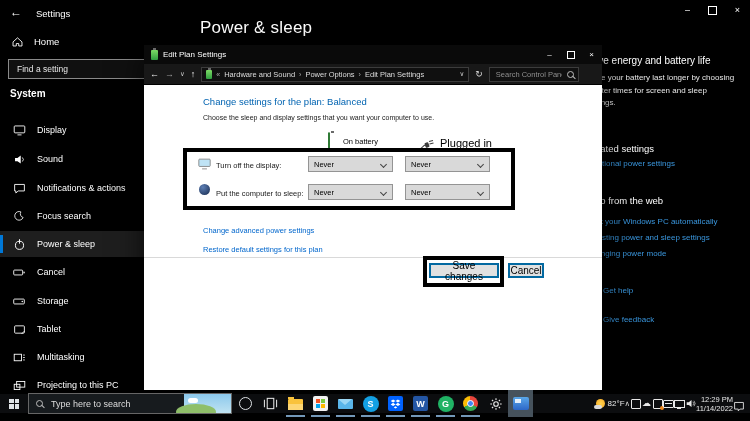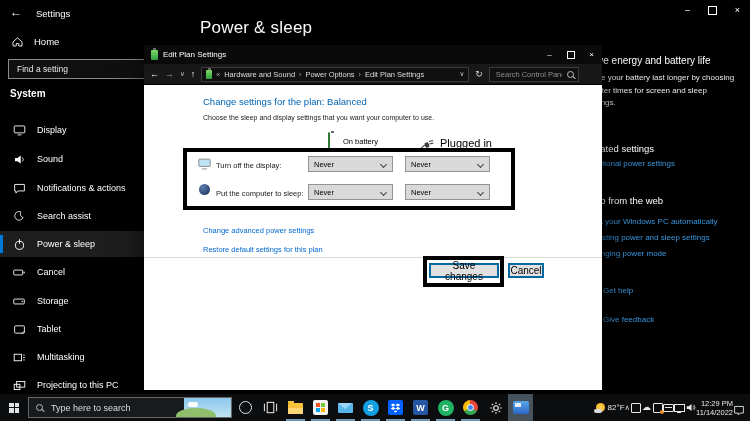--- a/index.html
+++ b/index.html
@@ -102,21 +102,21 @@
   .sphere{width:11px;height:11px;border-radius:50%;background:radial-gradient(circle at 35% 30%,#5d7fb5,#16294d);}
   .cp-link{font-size:7.5px;color:#0066cc;}
   .lnk1{left:59px;top:141px;}.lnk2{left:59px;top:160px;}
   .divider{left:0;right:0;top:172px;height:1px;background:#d9d9d9;}
   .btn{background:#e1e1e1;border:2px solid #0369a1;box-sizing:border-box;font-size:10px;color:#000;
        display:flex;align-items:center;justify-content:center;font-family:inherit;}
   .btn-save{left:285px;top:178px;width:70px;height:15px;}
   .btn-cancel{left:364px;top:178px;width:36px;height:15px;}
 
   
-  .tb{left:0;top:394px;width:750px;height:27px;background:#0c0d0f;display:flex;align-items:center;z-index:40;}
+  .tb{left:0;top:394px;width:750px;height:19px;background:#0c0d0f;display:flex;align-items:center;z-index:40;}
   .start{width:28px;height:27px;display:flex;align-items:center;justify-content:center;}
   .winlogo{display:grid;grid-template-columns:4.5px 4.5px;grid-template-rows:4.5px 4.5px;gap:1px;}
   .winlogo span{background:#dfe3e6;}
   .tb-search{width:204px;height:21px;background:#171b1e;border:1px solid #666;display:flex;align-items:center;
              gap:6px;padding-left:7px;box-sizing:border-box;position:relative;overflow:hidden;}
   .tb-search input{flex:1;background:transparent;border:0;color:#c8c8c8;font-size:9px;font-family:inherit;}
   .tb-search input::placeholder{color:#dcdcdc;}
   .tb-pic{position:absolute;right:0;top:0;width:47px;height:100%;background:linear-gradient(#8cc8ec,#bfe3f2);}
   .tb-pic::before{content:"";position:absolute;left:4px;top:4px;width:10px;height:5px;background:#fff;border-radius:4px;}
   .tb-pic::after{content:"";position:absolute;left:-8px;bottom:-7px;width:40px;height:16px;background:#8fbf6a;border-radius:50%;}
@@ -218,21 +218,21 @@
         </svg>
     </span>
     <span>Notifications &amp; actions</span>
   </div>
   <div class="abs nav-item" style="top:203px">
     <span class="i">
       <svg width="12" height="12" viewBox="0 0 16 16">
           <path d="M10.5 2.5A5.8 5.8 0 1 0 13.5 10 5 5 0 0 1 10.5 2.5z" fill="none" stroke="#fff" stroke-width="1.1"></path>
         </svg>
     </span>
-    <span>Search assist</span>
+    <span>Focus search</span>
   </div>
   <div class="abs nav-item sel" style="top:231px">
     <span class="bar"></span>
     <span class="i">
       <svg width="13" height="13" viewBox="0 0 16 16" fill="none" stroke="#fff" stroke-width="1.2">
           <circle cx="8" cy="9" r="5"></circle>
           <line x1="8" y1="1.5" x2="8" y2="7"></line>
         </svg>
     </span>
     <span>Power &amp; sleep</span>

